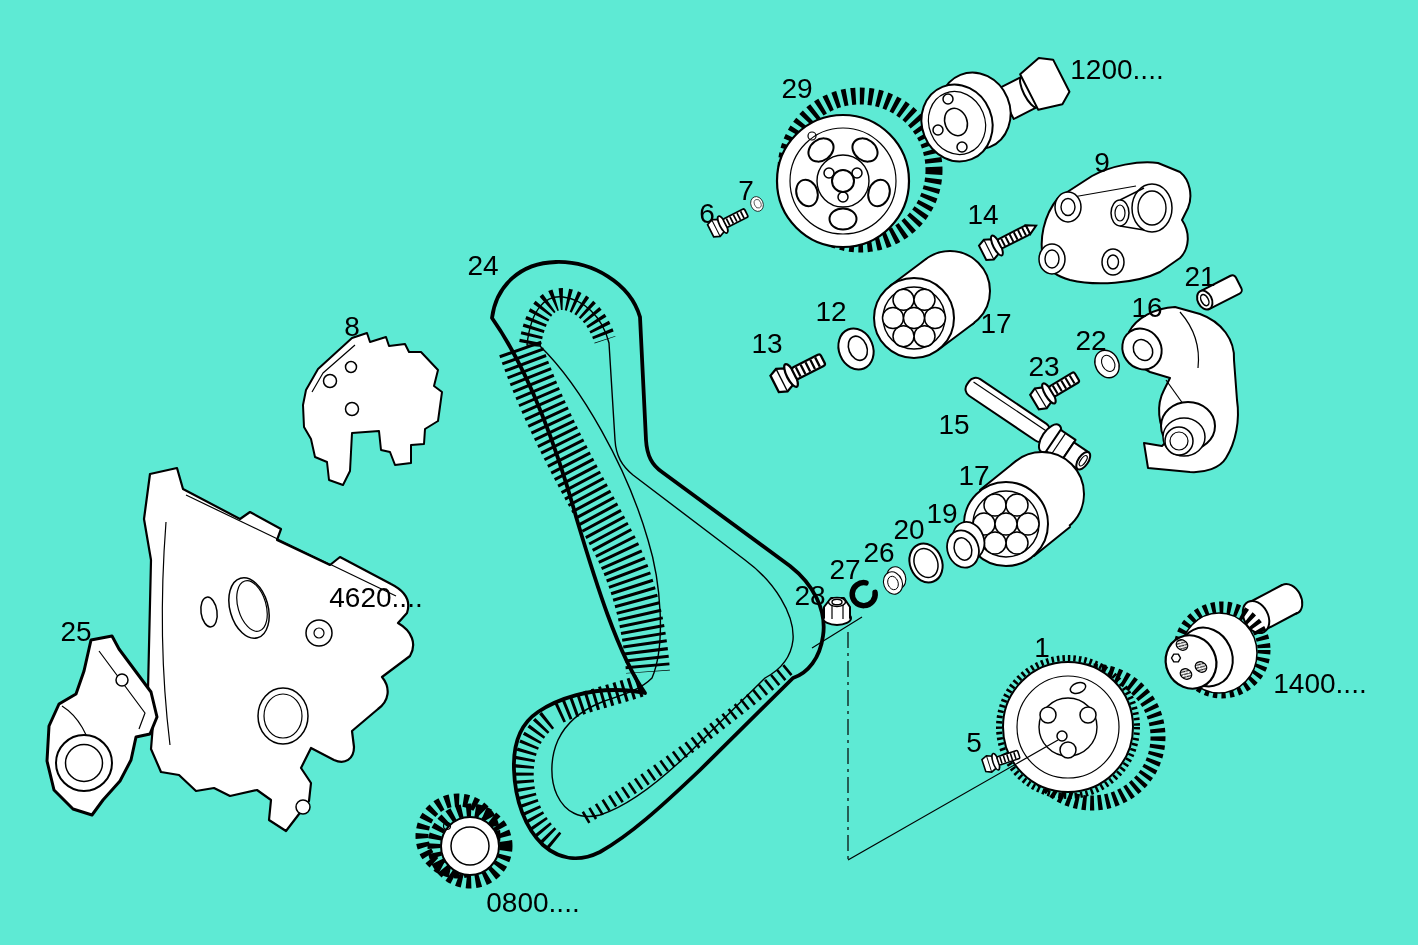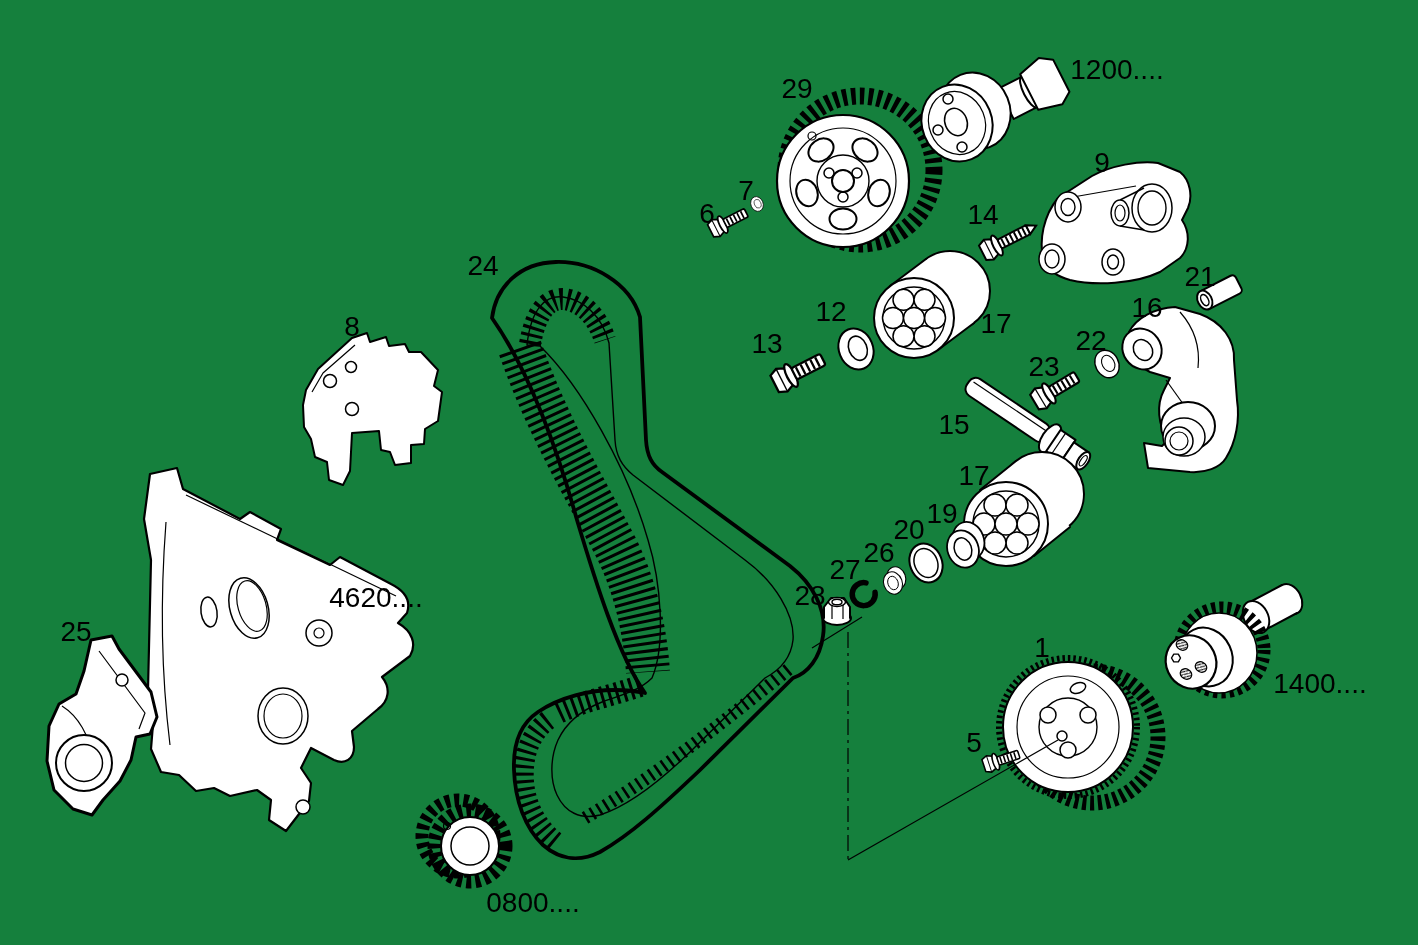--- a/index.html
+++ b/index.html
@@ -1,18 +1,18 @@
 <!DOCTYPE html>
 <html><head>
 <meta charset="utf-8">
 <style>
   html,body { margin:0; padding:0; background:#e8e8e8; }
   .stage {
     position:relative; width:1418px; height:945px;
-    background:#15803d; overflow:hidden; margin:0 auto;
+    background:#5eead4; overflow:hidden; margin:0 auto;
     font-family:"Liberation Sans", sans-serif;
   }
   svg { position:absolute; left:0; top:0; }
   
   .o   { fill:#ffffff; stroke:#000000; stroke-width:2;   stroke-linejoin:round; stroke-linecap:round; }
   .o22 { fill:#ffffff; stroke:#000000; stroke-width:2.2; stroke-linejoin:round; }
   .o15 { fill:#ffffff; stroke:#000000; stroke-width:1.5; stroke-linejoin:round; }
   .o3  { fill:#ffffff; stroke:#000000; stroke-width:3;   stroke-linejoin:round; }
   .n   { fill:none;    stroke:#000000; stroke-width:2;   stroke-linejoin:round; stroke-linecap:round; }
   .n4  { fill:none;    stroke:#000000; stroke-width:3.8; stroke-linejoin:round; stroke-linecap:round; }

